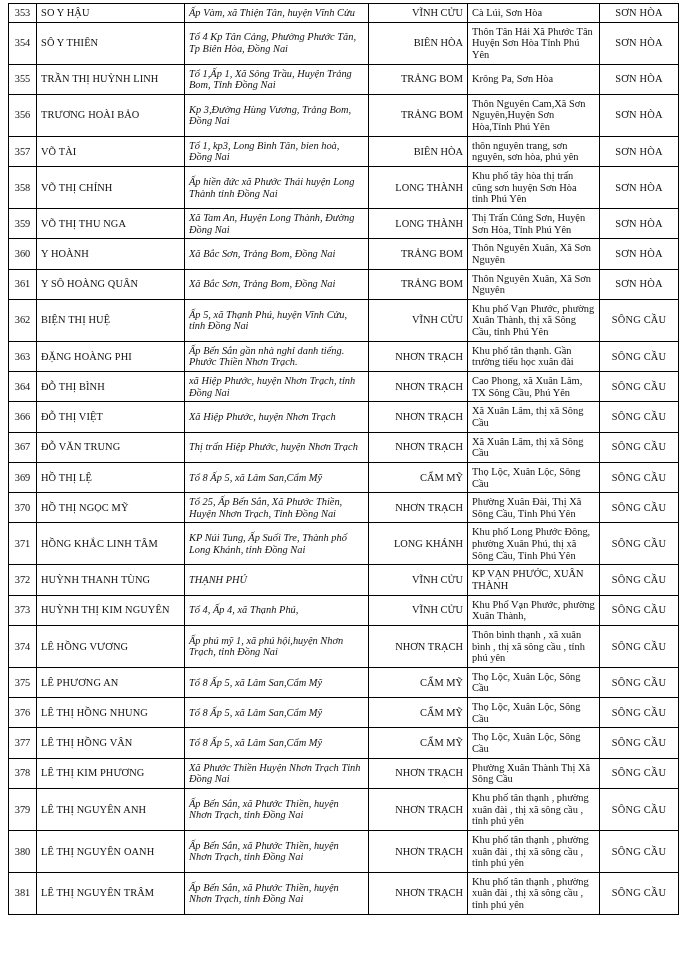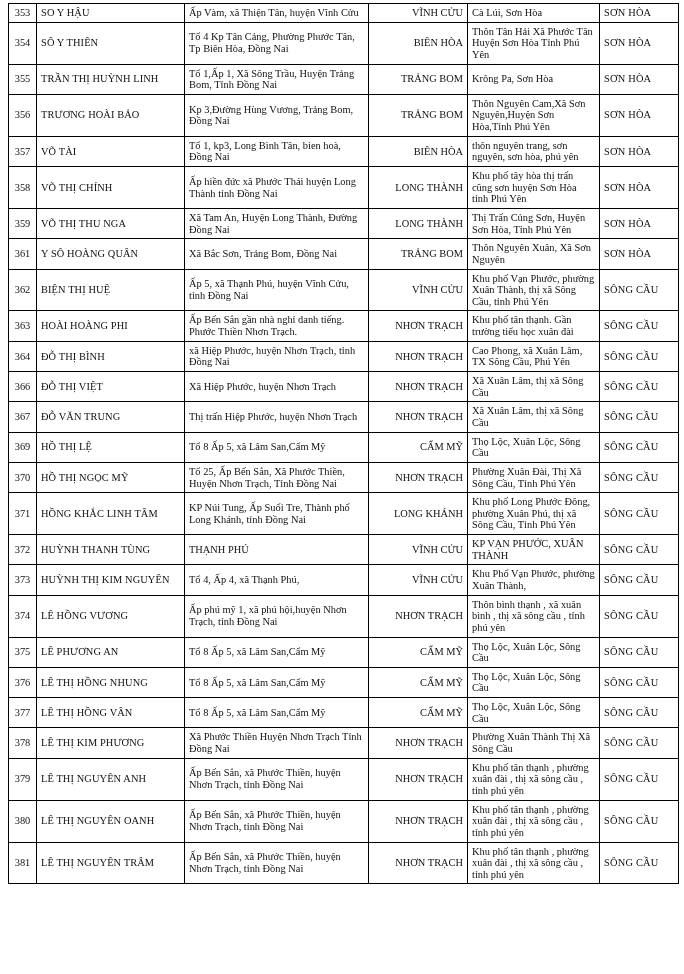--- a/index.html
+++ b/index.html
@@ -38,28 +38,30 @@
   td.cell-no {
     text-align: center;
     padding: 3px 1px;
   }
   td.cell-name {
     padding-left: 9px;
     letter-spacing: 0.1px;
   }
   td.cell-address {
     padding-left: 5px;
+    font-style: italic;
   }
   td.cell-district {
     text-align: right;
   }
   td.cell-dest {
     padding-left: 5px;
   }
   td.cell-region {
+    text-align: center;
     letter-spacing: 0.2px;
   }
   col.c-no       { width: 28px; }
   col.c-name     { width: 148px; }
   col.c-address  { width: 184px; }
   col.c-district { width: 99px; }
   col.c-dest     { width: 132px; }
   col.c-region   { width: 79px; }
 </style>
 </head>
@@ -132,20 +134,28 @@
 
   <tr>
     <td class="cell-no">359</td>
     <td class="cell-name">VÕ THỊ THU NGA</td>
     <td class="cell-address">Xã Tam An, Huyện Long Thành, Đường Đồng Nai</td>
     <td class="cell-district">LONG THÀNH</td>
     <td class="cell-dest">Thị Trấn Củng Sơn, Huyện Sơn Hòa, Tỉnh Phú Yên</td>
     <td class="cell-region">SƠN HÒA</td>
   </tr>
 
+  <tr>
+    <td class="cell-no">360</td>
+    <td class="cell-name">Y HOÀNH</td>
+    <td class="cell-address">Xã Bắc Sơn, Trảng Bom, Đồng Nai</td>
+    <td class="cell-district">TRẢNG BOM</td>
+    <td class="cell-dest">Thôn Nguyên Xuân,  Xã Sơn Nguyên</td>
+    <td class="cell-region">SƠN HÒA</td>
+  </tr>
 
   <tr>
     <td class="cell-no">361</td>
     <td class="cell-name">Y SÔ HOÀNG QUÂN</td>
     <td class="cell-address">Xã Bắc Sơn, Trảng Bom, Đồng Nai</td>
     <td class="cell-district">TRẢNG BOM</td>
     <td class="cell-dest">Thôn Nguyên Xuân,  Xã Sơn Nguyên</td>
     <td class="cell-region">SƠN HÒA</td>
   </tr>
 
@@ -153,21 +163,21 @@
     <td class="cell-no">362</td>
     <td class="cell-name">BIỆN THỊ HUỆ</td>
     <td class="cell-address">Ấp 5, xã Thạnh Phú, huyện Vĩnh Cửu, tỉnh Đồng Nai</td>
     <td class="cell-district">VĨNH CỬU</td>
     <td class="cell-dest">Khu phố Vạn Phước, phường Xuân Thành, thị xã Sông Cầu, tỉnh Phú Yên</td>
     <td class="cell-region">SÔNG CẦU</td>
   </tr>
 
   <tr>
     <td class="cell-no">363</td>
-    <td class="cell-name">HOÀI HOÀNG PHI</td>
+    <td class="cell-name">ĐẶNG HOÀNG PHI</td>
     <td class="cell-address">Ấp Bến Sắn gần nhà nghỉ danh tiếng. Phước Thiền Nhơn Trạch.</td>
     <td class="cell-district">NHƠN TRẠCH</td>
     <td class="cell-dest">Khu phố tân thạnh. Gần trường tiểu học xuân đài</td>
     <td class="cell-region">SÔNG CẦU</td>
   </tr>
 
   <tr>
     <td class="cell-no">364</td>
     <td class="cell-name">ĐỖ THỊ BÌNH</td>
     <td class="cell-address">xã Hiệp Phước, huyện Nhơn Trạch, tỉnh Đồng Nai</td>

